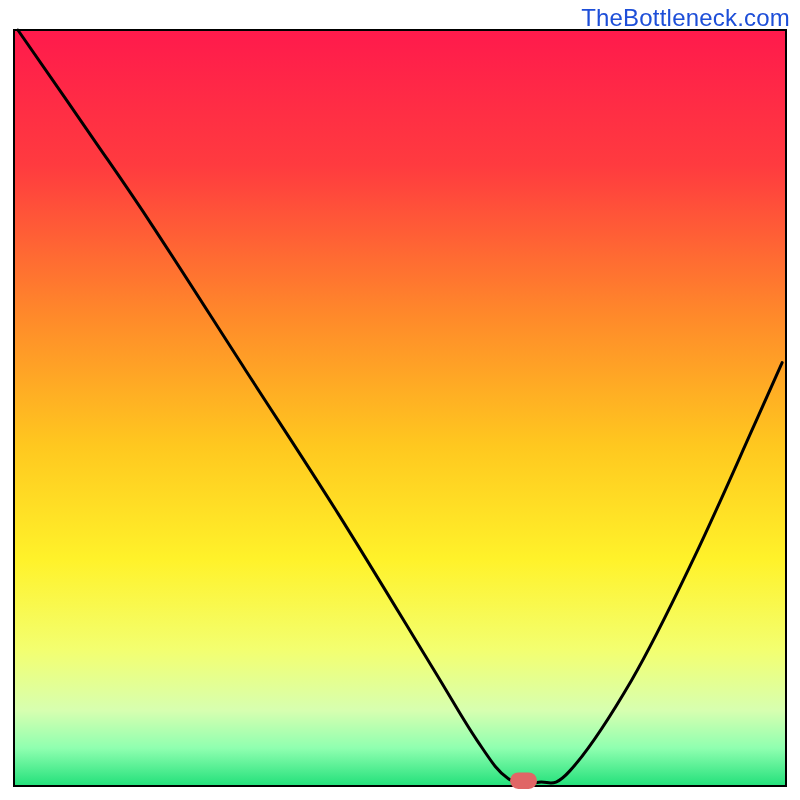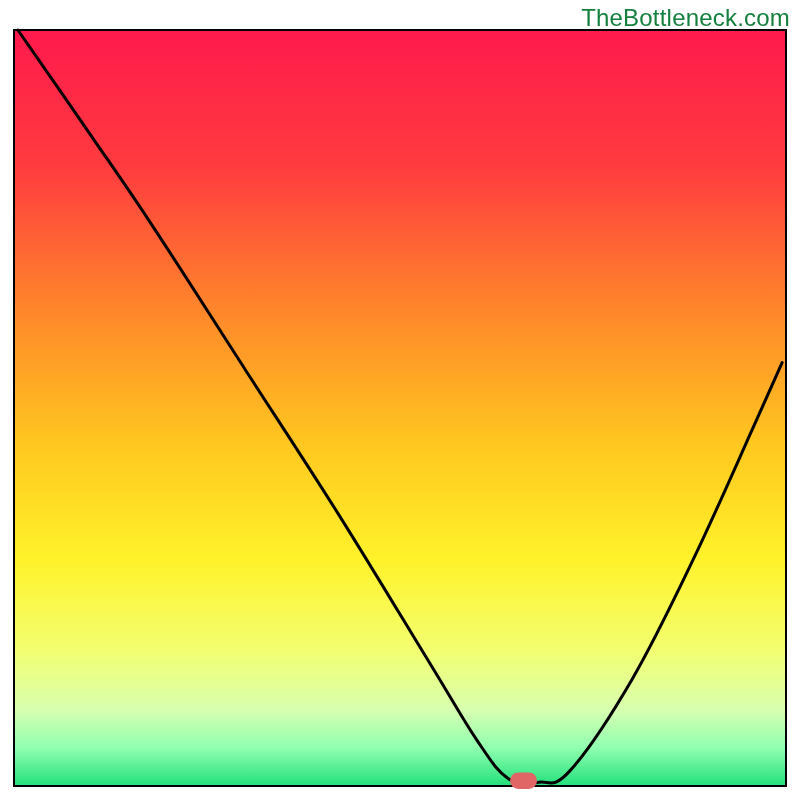--- a/index.html
+++ b/index.html
@@ -14,21 +14,21 @@
     width: 800px;
     height: 800px;
   }
   .watermark {
     position: absolute;
     top: 4px;
     right: 10px;
     font-family: Arial, Helvetica, sans-serif;
     font-size: 24px;
     font-weight: 500;
-    color: #15803d;
+    color: #1d4ed8;
     letter-spacing: 0.2px;
   }
   svg {
     position: absolute;
     left: 0;
     top: 0;
   }
 </style>
 </head>
 <body>

